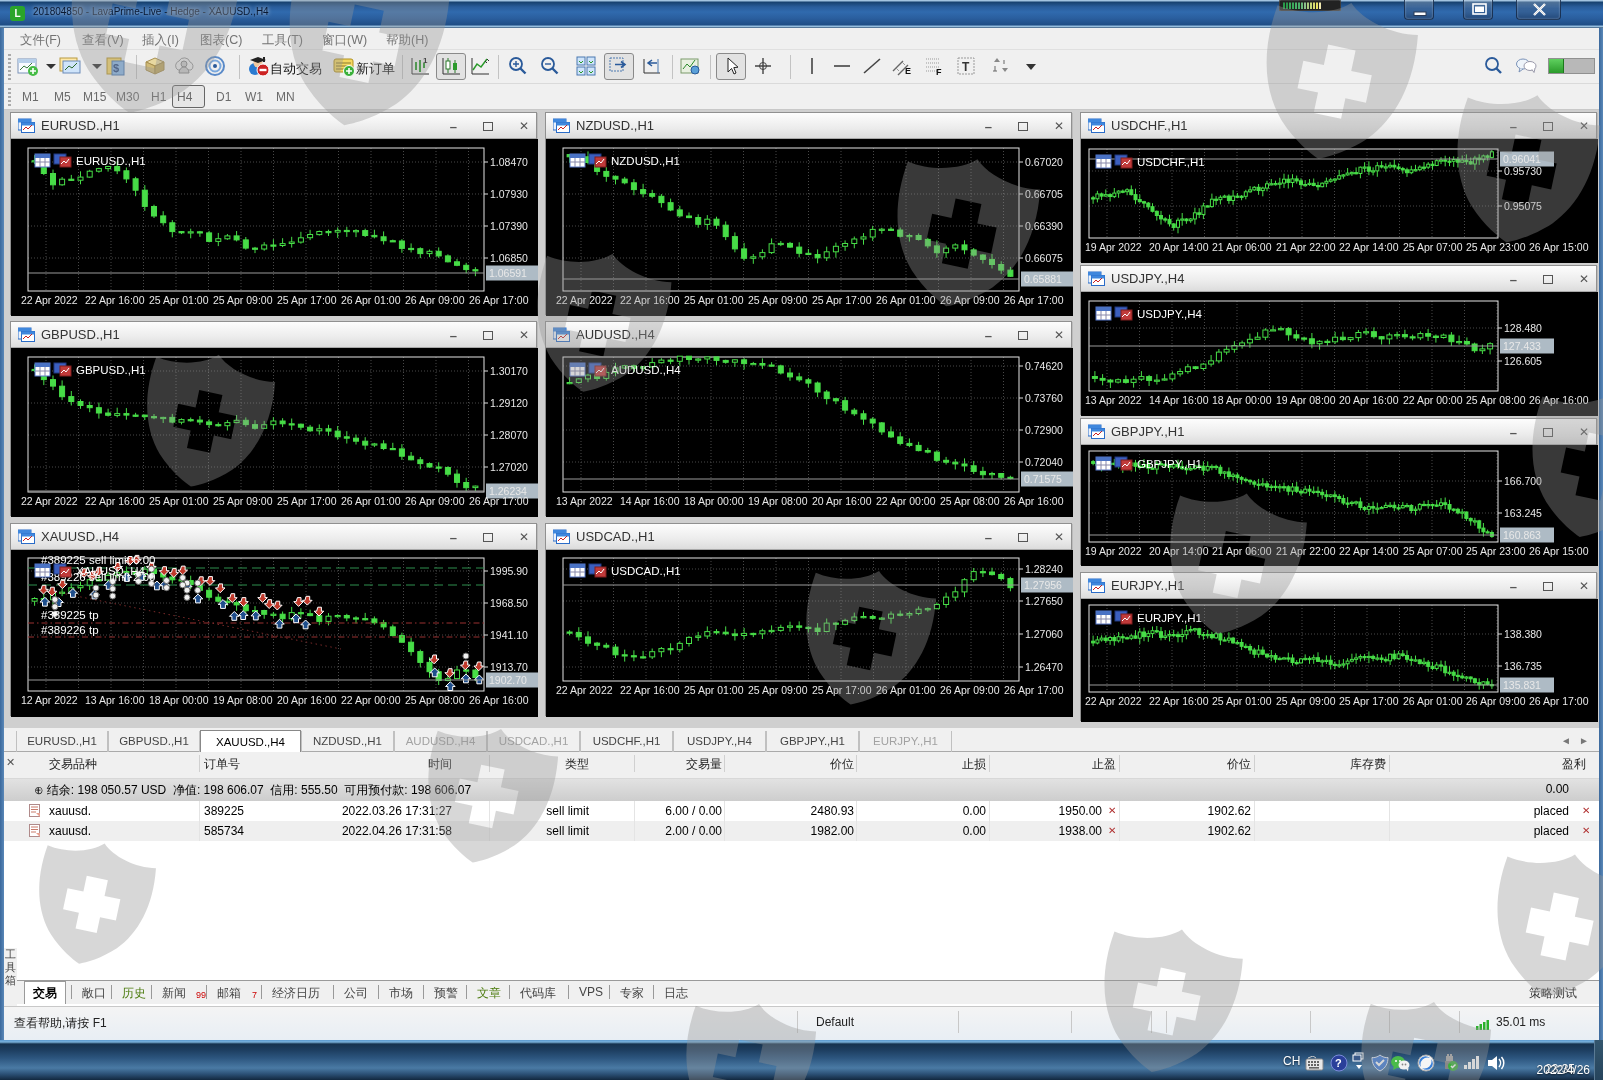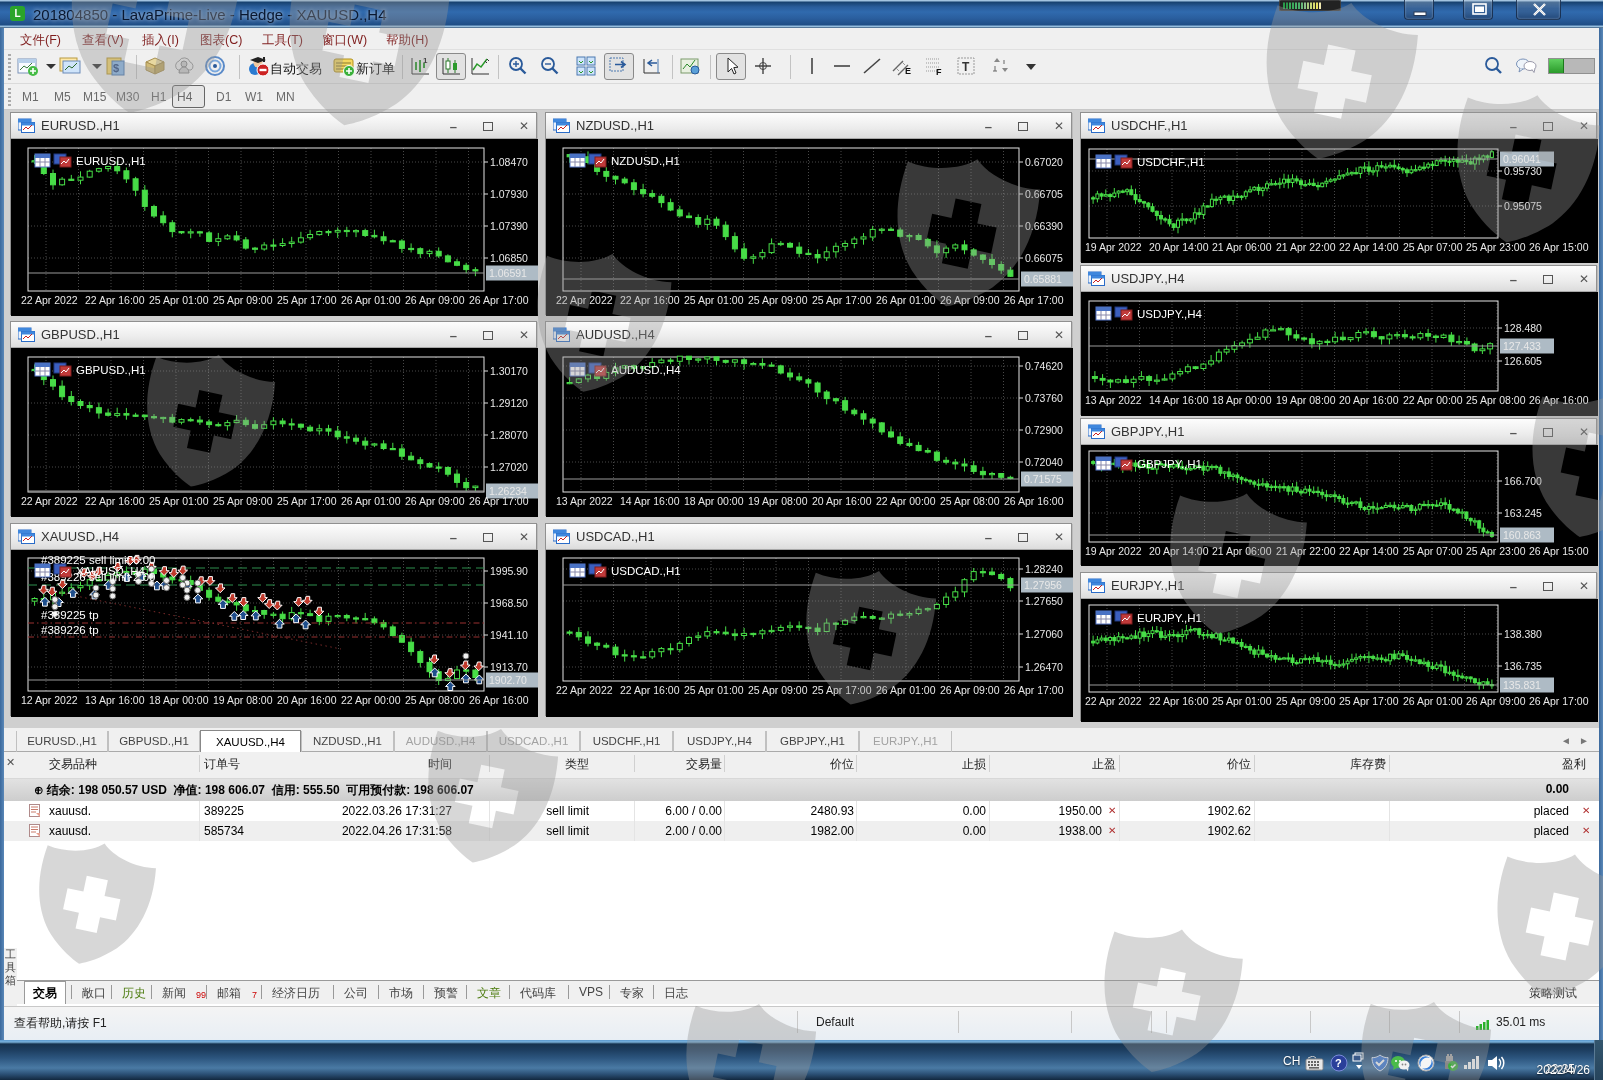--- a/index.html
+++ b/index.html
@@ -1,19 +1,19 @@
 <!DOCTYPE html>
 <html><head><meta charset="utf-8"><style>
 * { margin:0; padding:0; box-sizing:border-box; }
 body { width:1603px; height:1080px; overflow:hidden; position:relative;
   font-family:"Liberation Sans",sans-serif; font-size:12px; background:#f0f0f0; }
 .titlebar { position:absolute; left:0; top:0; width:1603px; height:28px;
   background:linear-gradient(180deg,#a8c6e2 0,#9cc0de 1px,#16406e 2px,#295d9b 7px,#306aae 12px,#2a5f9f 18px,#1f4d85 25px,#8fb9dc 26px,#9cc2e0 27px,#0e2c50 28px); }
 .menubar { position:absolute; left:4px; top:28px; width:1595px; height:22px; background:#f0f0f0; border-bottom:1px solid #e0e0e0; }
-.menubar span { position:absolute; top:4px; color:#7f1d1d; font-size:12.5px; }
+.menubar span { position:absolute; top:4px; color:#737373; font-size:12.5px; }
 .toolbar { position:absolute; left:4px; top:50px; width:1595px; height:34px; background:#f0f0f0; border-bottom:1px solid #dadada; }
 .tbtxt { position:absolute; top:60px; color:#111; font-size:13px; }
 .tfbar { position:absolute; left:4px; top:84px; width:1595px; height:26px; background:#f0f0f0; border-bottom:1px solid #c8c8c8; }
 .tftxt { position:absolute; top:90px; color:#6a6a6a; font-size:12px; }
 .mdi { position:absolute; left:4px; top:110px; width:1595px; height:618px; background:#cfcfcf; }
 .win { position:absolute; background:#000; border:1px solid #909090; box-shadow:1px 1px 0 #bbb; }
 .wtitle { position:absolute; left:0; top:0; right:0; height:26px;
   background:linear-gradient(180deg,#fdfdfd,#ececec 60%,#dcdcdc); border-bottom:1px solid #a8a8a8;
   color:#333; font-size:13px; display:flex; align-items:center; }
 .wbtns { position:absolute; right:7px; top:0; height:26px; display:flex; align-items:center; gap:26px; color:#555; }
@@ -23,37 +23,37 @@
 .pt { font-size:10.5px; fill:#e8e8e8; font-family:"Liberation Sans",sans-serif; }
 .st { font-size:11.5px; fill:#fff; font-family:"Liberation Sans",sans-serif; }
 .bottom { position:absolute; left:4px; top:728px; width:1595px; height:278px; background:#fff; }
 .ctabbar { position:absolute; left:0; top:0; width:1595px; height:24px; background:#f0f0f0; border-bottom:1px solid #aaa; }
 .ctab { position:absolute; top:3px; height:21px; padding-top:4px; text-align:center; font-size:11.5px; color:#444;
   border-left:1px solid #c0c0c0; border-right:1px solid #c0c0c0; }
 .ctab.act { background:#fff; border:1px solid #888; border-bottom:1px solid #fff; color:#000; top:2px; height:23px; padding-top:5px; }
 .ctab.dim { color:#a2a2a2; }
 .thdr { position:absolute; left:0; top:24px; width:1595px; height:27px; background:#f0f0f0; border-bottom:1px solid #d8d8d8; }
 .hc { position:absolute; top:4px; color:#222; font-size:12px; }
-.balrow { position:absolute; left:0; top:51px; width:1595px; height:22px; background:linear-gradient(180deg,#e2e2e2,#cdcdcd); color:#000; font-weight:bold; }
+.balrow { position:absolute; left:0; top:51px; width:1595px; height:22px; background:linear-gradient(180deg,#e2e2e2,#cdcdcd); color:#000; font-weight:normal; }
 .rc { position:absolute; top:3px; color:#000; font-size:12px; }
 .rc.r { white-space:nowrap; transform:translateX(-100%); }
 .xx { position:absolute; top:4px; color:#b03030; font-size:10px; }
 .btabs { position:absolute; left:0; top:252px; width:1595px; height:24px; background:#f0f0f0; border-top:1px solid #9a9a9a; font-size:12px; }
 .statusbar { position:absolute; left:4px; top:1006px; width:1595px; height:34px; background:linear-gradient(180deg,#f4f4f4,#e8eef4); border-top:1px solid #c8c8c8; font-size:12px; }
 .taskbar { position:absolute; left:0; top:1040px; width:1603px; height:40px;
   background:linear-gradient(180deg,#5a9ad0 0,#7ab2dc 2px,#16334f 4px,#1d3e60 10px,#2c557e 18px,#4a7aa4 28px,#2c5176 34px,#12283f 40px); }
 .tktxt { position:absolute; color:#fff; font-size:12px; text-shadow:0 1px 2px rgba(0,0,0,0.7); }
 .wcbtn { position:absolute; top:0; width:30px; height:20px; background:linear-gradient(180deg,rgba(160,185,210,0.5),rgba(70,100,140,0.45) 45%,rgba(30,55,90,0.5));
   border:1px solid rgba(20,40,70,0.8); border-top:none; border-radius:0 0 4px 4px; box-shadow:inset 0 0 2px rgba(255,255,255,0.45); }
 .sideedge { position:absolute; top:28px; width:4px; height:1012px; background:linear-gradient(90deg,#3a689c,#5a88b8); }
 .wm { position:absolute; left:0; top:0; pointer-events:none; }
 </style></head><body>
 <div class="titlebar">
     <div style="position:absolute;left:10px;top:6px;width:15px;height:15px;border-radius:3px;background:#2aa52a;color:#fff;font:bold 10px/15px &quot;Liberation Sans&quot;,sans-serif;text-align:center">L</div>
-    <div style="position:absolute;left:33px;top:6px;color:#0a1830;font-size:15px;text-shadow:0 0 4px rgba(255,255,255,0.8)">201804850 - LavaPrime-Live - Hedge - XAUUSD.,H4</div>
+    <div style="position:absolute;left:33px;top:6px;color:#0a1830;font-size:10px;text-shadow:0 0 4px rgba(255,255,255,0.8)">201804850 - LavaPrime-Live - Hedge - XAUUSD.,H4</div>
     <svg width="62" height="11" style="position:absolute;left:1279px;top:0">
       <rect x="0" y="0" width="62" height="11" rx="2" fill="#222" stroke="#555"></rect>
       <rect x="4" y="2.5" width="2" height="6.5" fill="#2a9a4a"></rect>
       <rect x="7" y="2.5" width="2" height="6.5" fill="#2a9a4a"></rect>
       <rect x="10" y="2.5" width="2" height="6.5" fill="#3aaa5a"></rect>
       <rect x="13" y="2.5" width="2" height="6.5" fill="#3aaa5a"></rect>
       <rect x="16" y="2.5" width="2" height="6.5" fill="#4ab06a"></rect>
       <rect x="19" y="2.5" width="2" height="6.5" fill="#4ab06a"></rect>
       <rect x="22" y="2.5" width="2" height="6.5" fill="#6ab87a"></rect>
       <rect x="25" y="2.5" width="2" height="6.5" fill="#8ac08a"></rect>

